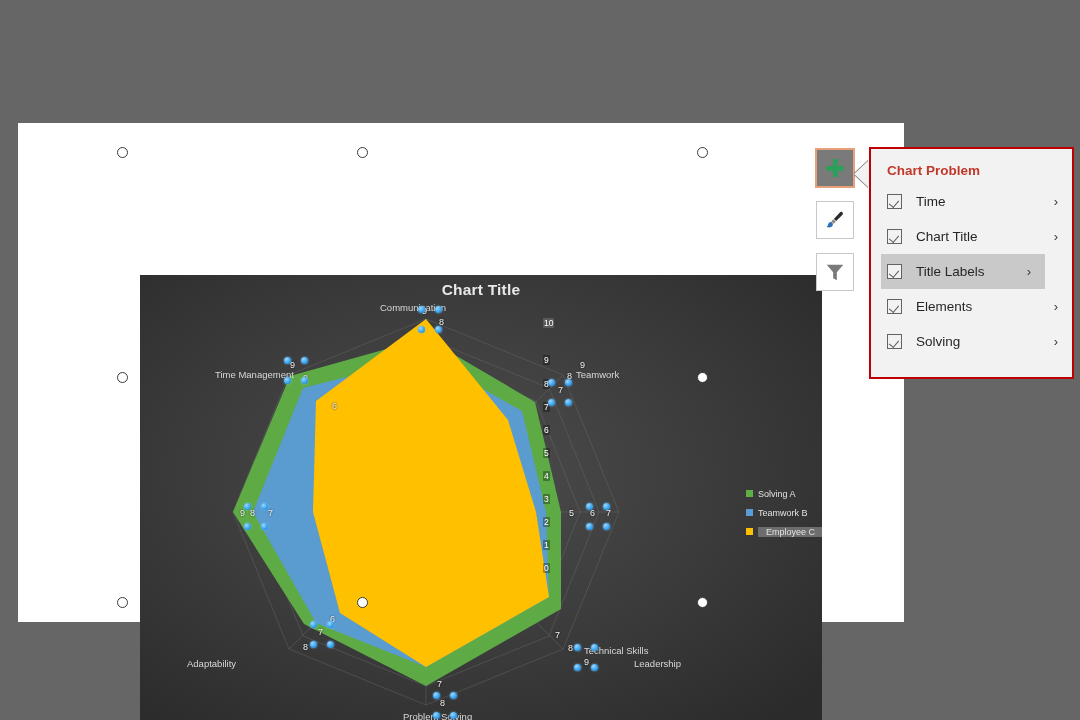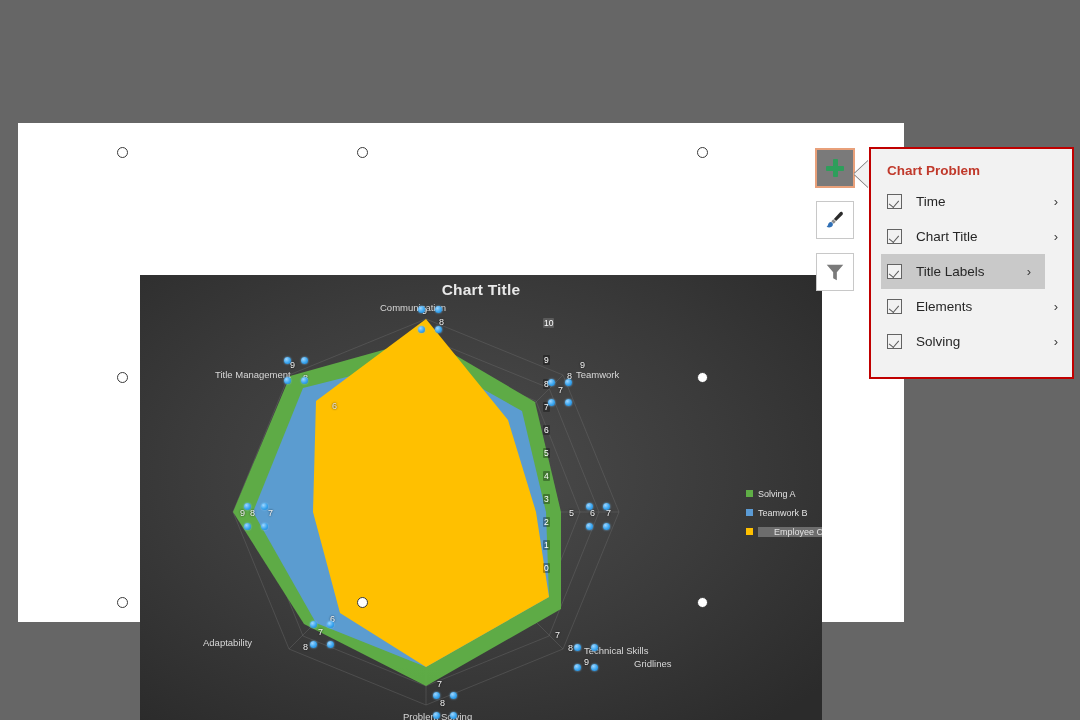--- a/index.html
+++ b/index.html
@@ -48,21 +48,21 @@
     background:rgba(0,0,0,.30);padding:0 1px;border-radius:1px;
     line-height:10px;
   }
   .rchip.r10{background:#5a5a5a;color:#ffffff;}
 
   
   .legend{position:absolute;left:606px;top:209px;}
   .legend-row{display:flex;align-items:center;height:19px;}
   .legend-sw{width:7px;height:7px;margin-right:5px;display:inline-block;}
   .legend-tx{color:#e2e2e2;font-size:9px;white-space:nowrap;}
-  .legend-row.sel .legend-tx{background:#6d6d6d;padding:0 16px;}
+  .legend-row.sel .legend-tx{background:#6d6d6d;padding:0 8px;}
 
   
   .handle{
     position:absolute;width:11px;height:11px;border-radius:50%;
     background:#ffffff;border:1.4px solid #3a3a3a;box-sizing:border-box;
   }
 
   
   .bhandle{
     position:absolute;width:7px;height:7px;border-radius:50%;
@@ -168,26 +168,26 @@
 
         <polygon fill="#5B9BD5" fill-opacity="0.97" points="286,82 382,136 406,237 409,322 286,392 176,348 113,237 163,113"></polygon>
 
         <polygon fill="#FFC000" fill-opacity="1" points="286,44 368,145 396,237 409,322 286,392 200,338 173,237 176,126"></polygon>
       </svg>
 
       <div class="chart-title">Chart Title</div>
 
       <div class="cat-label" style="left:240px;top:27px;">Communication</div>
       <div class="cat-label" style="left:436px;top:94px;">Teamwork</div>
-      <div class="cat-label" style="left:494px;top:383px;">Gridlines</div>
+      <div class="cat-label" style="left:494px;top:383px;">Leadership</div>
       <div class="cat-label" style="left:444px;top:370px;">Technical Skills</div>
       <div class="cat-label" style="left:263px;top:436px;">Problem Solving</div>
 
-      <div class="cat-label" style="left:47px;top:362px;margin-left:16px;">Adaptability</div>
-      <div class="cat-label" style="left:75px;top:94px;">Title Management</div>
+      <div class="cat-label" style="left:47px;top:383px;">Adaptability</div>
+      <div class="cat-label" style="left:75px;top:94px;">Time Management</div>
 
       <div class="rchip r10" style="top:43px;">10</div>
       <div class="rchip" style="top:80px;">9</div>
       <div class="rchip" style="top:104px;">8</div>
       <div class="rchip" style="top:127px;">7</div>
       <div class="rchip" style="top:150px;">6</div>
       <div class="rchip" style="top:173px;">5</div>
       <div class="rchip" style="top:196px;">4</div>
       <div class="rchip" style="top:219px;">3</div>
       <div class="rchip" style="top:242px;">2</div>

